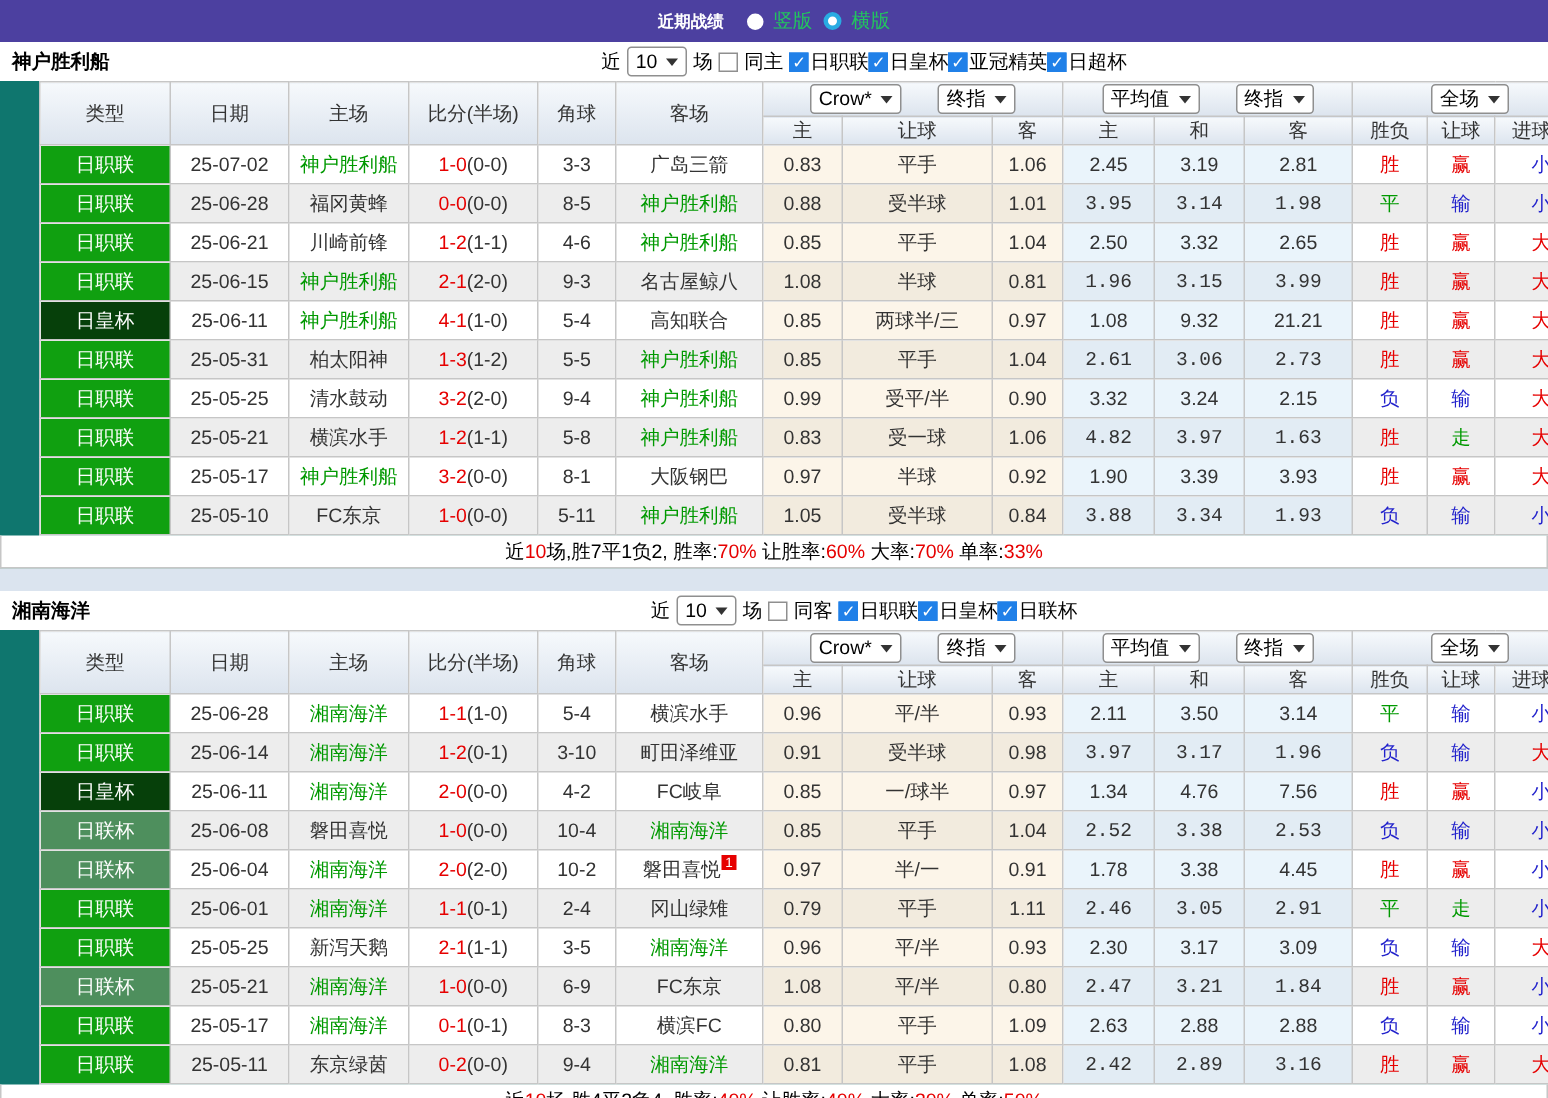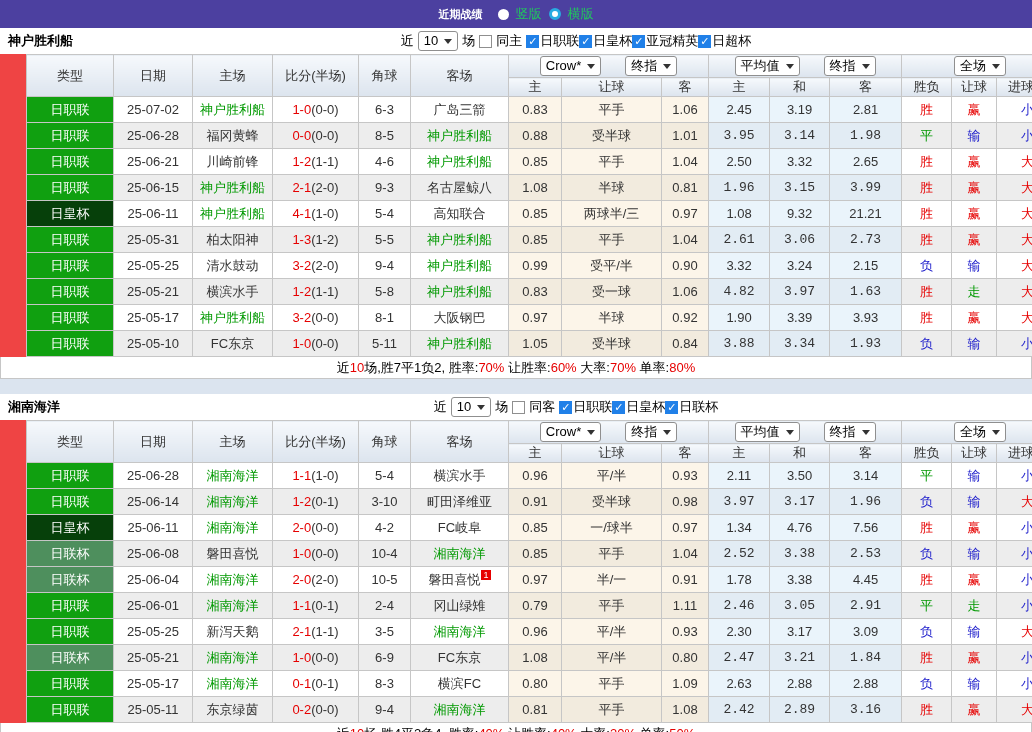--- a/index.html
+++ b/index.html
@@ -11,21 +11,21 @@
   }
   .title-bar{
     height:28px;background:var(--title-bar-bg,#4c40a0);color:#fff;
     display:flex;align-items:center;justify-content:center;gap:7px;
   }
   .title-bar .title{font-weight:bold;font-size:11px;margin-right:8px;}
   .radio{width:11px;height:11px;border-radius:50%;background:#fff;display:inline-block;vertical-align:-1px;}
   .radio.selected{width:6px;height:6px;border:3.5px solid var(--radio-ring,#29abe2);}
   .radio-label{font-size:13px;color:#22c55e;}
 
-  .section{background:#ef4444;}
+  .section{background:#0f766e;}
   .section + .section{margin-top:15px;}
 
   .section-header{position:relative;height:26px;display:flex;align-items:center;justify-content:center;background:#fff;}
   .team-name{position:absolute;left:8px;font-weight:bold;color:#000;}
   .controls{display:flex;align-items:center;gap:4px;color:#000;margin-left:120px;}
   .league-list{display:inline-flex;align-items:center;}
   .league-item{display:inline-flex;align-items:center;gap:1px;}
 
   .ctl-select{
     display:inline-flex;align-items:center;gap:6px;
@@ -183,21 +183,21 @@
           <th>进球数</th>
         </tr>
       </thead>
       <tbody>
 
           <tr>
             <td class="type-cell type-a"><span>日职联</span></td>
             <td class="plain"><span>25-07-02</span></td>
             <td class="plain"><span class="team-self">神户胜利船</span></td>
             <td class="plain"><span class="score-main">1-0</span><span class="score-half">(0-0)</span></td>
-            <td class="plain"><span>6-3</span></td>
+            <td class="plain"><span>3-3</span></td>
             <td class="plain"><span>广岛三箭</span></td>
             <td class="c-odds"><span>0.83</span></td>
             <td class="c-odds"><span>平手</span></td>
             <td class="c-odds"><span>1.06</span></td>
             <td class="c-avg"><span>2.45</span></td>
             <td class="c-avg"><span>3.19</span></td>
             <td class="c-avg"><span>2.81</span></td>
             <td class="plain"><span class="c-red">胜</span></td>
             <td class="plain"><span class="c-red">赢</span></td>
             <td class="plain"><span class="c-blue">小</span></td>
@@ -359,21 +359,21 @@
             <td class="c-odds"><span>0.84</span></td>
             <td class="c-avg"><span>3.88</span></td>
             <td class="c-avg"><span>3.34</span></td>
             <td class="c-avg"><span>1.93</span></td>
             <td class="plain"><span class="c-blue">负</span></td>
             <td class="plain"><span class="c-blue">输</span></td>
             <td class="plain"><span class="c-blue">小</span></td>
           </tr>
         </tbody>
     </table>
-    <div class="summary"><span>近</span><span class="c-red">10</span><span>场,胜7平1负2, 胜率:</span><span class="c-red">70%</span><span> 让胜率:</span><span class="c-red">60%</span><span> 大率:</span><span class="c-red">70%</span><span> 单率:</span><span class="c-red">80%</span></div>
+    <div class="summary"><span>近</span><span class="c-red">10</span><span>场,胜7平1负2, 胜率:</span><span class="c-red">70%</span><span> 让胜率:</span><span class="c-red">60%</span><span> 大率:</span><span class="c-red">70%</span><span> 单率:</span><span class="c-red">33%</span></div>
   </section>
 
   <section class="section">
     <div class="section-header">
       <span class="team-name">湘南海洋</span>
       <span class="controls">
         <span>近</span>
         <span class="ctl-select">
             <span>10</span>
             <span class="arrow-down"></span>
@@ -543,21 +543,21 @@
             <td class="plain"><span class="c-blue">负</span></td>
             <td class="plain"><span class="c-blue">输</span></td>
             <td class="plain"><span class="c-blue">小</span></td>
           </tr>
 
           <tr>
             <td class="type-cell type-c"><span>日联杯</span></td>
             <td class="plain"><span>25-06-04</span></td>
             <td class="plain"><span class="team-self">湘南海洋</span></td>
             <td class="plain"><span class="score-main">2-0</span><span class="score-half">(2-0)</span></td>
-            <td class="plain"><span>10-5</span></td>
+            <td class="plain"><span>10-2</span></td>
             <td class="plain"><span>磐田喜悦<sup class="badge">1</sup></span></td>
             <td class="c-odds"><span>0.97</span></td>
             <td class="c-odds"><span>半/一</span></td>
             <td class="c-odds"><span>0.91</span></td>
             <td class="c-avg"><span>1.78</span></td>
             <td class="c-avg"><span>3.38</span></td>
             <td class="c-avg"><span>4.45</span></td>
             <td class="plain"><span class="c-red">胜</span></td>
             <td class="plain"><span class="c-red">赢</span></td>
             <td class="plain"><span class="c-blue">小</span></td>

